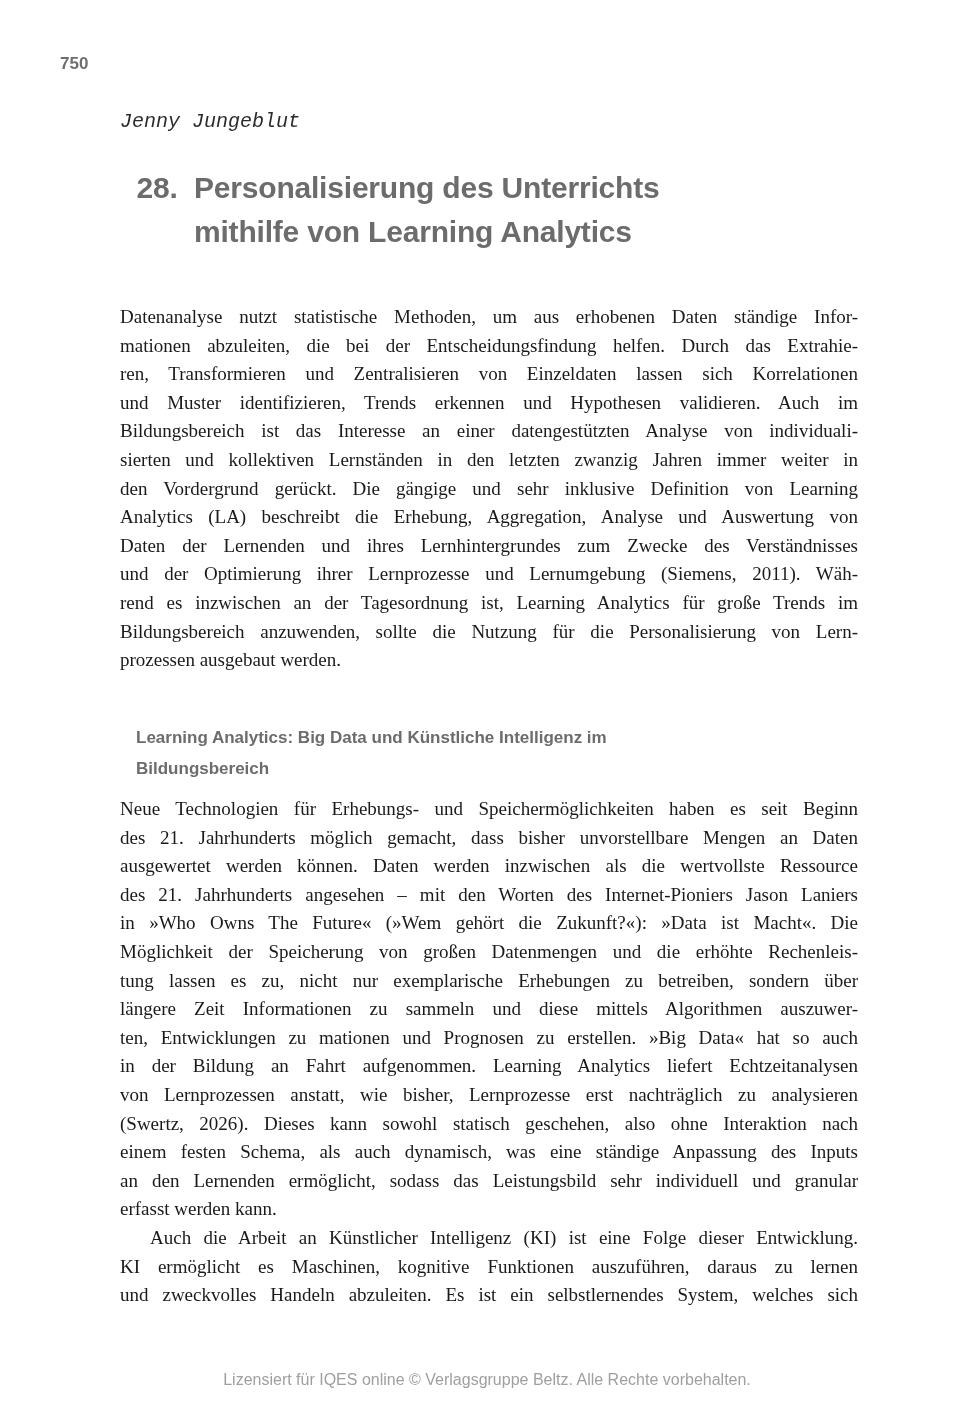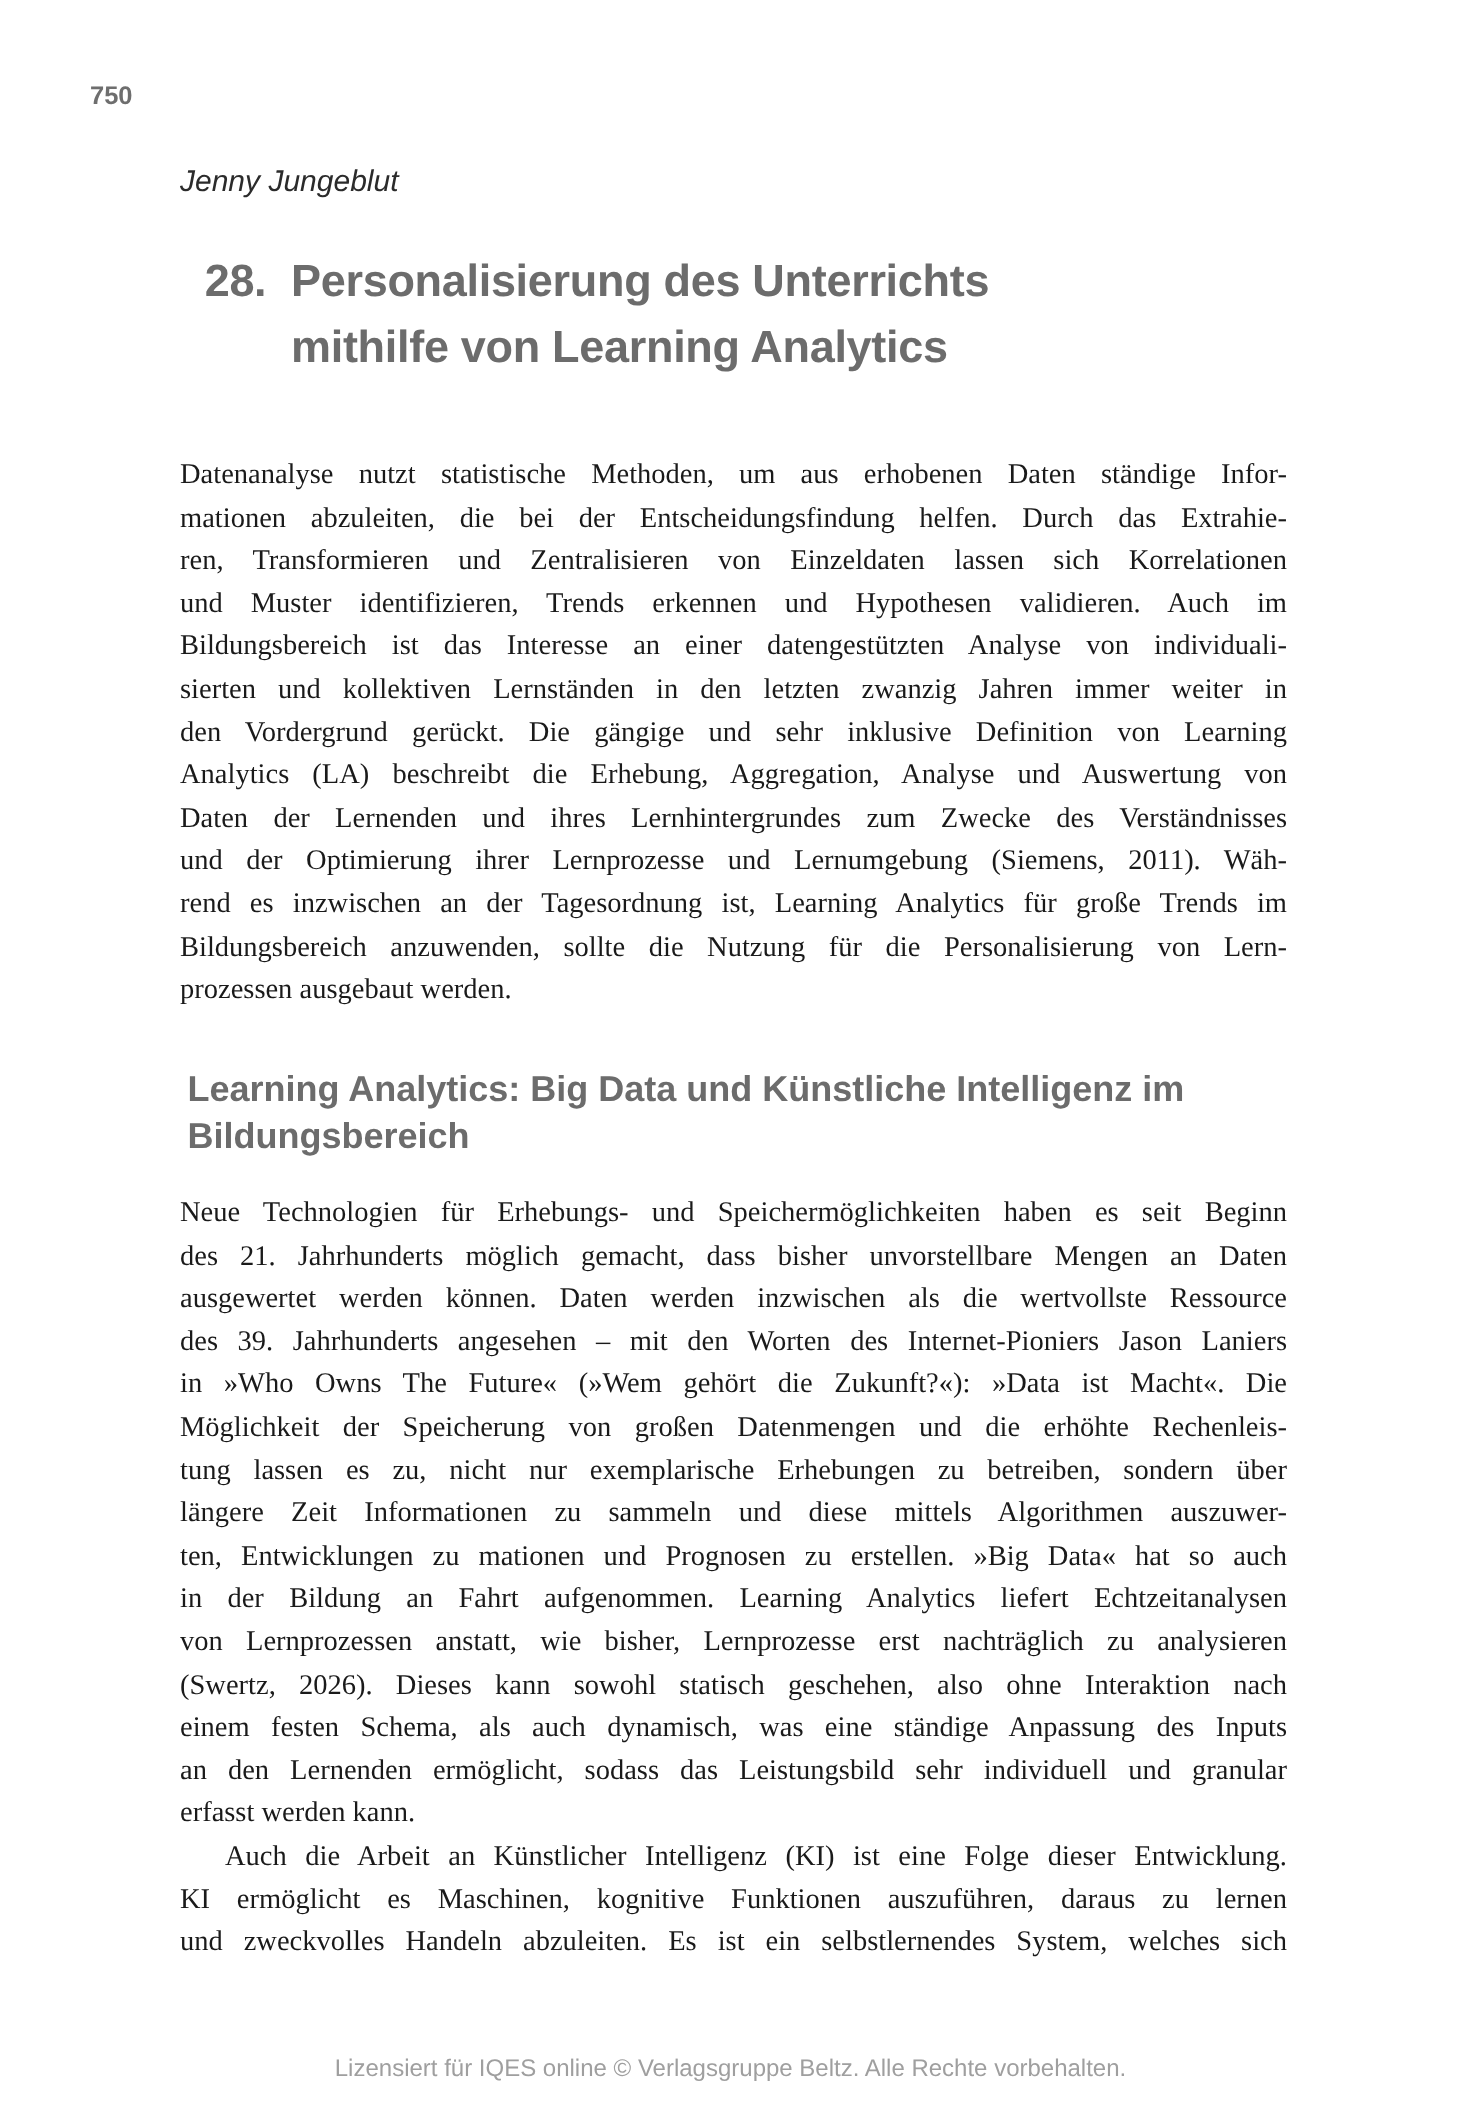--- a/index.html
+++ b/index.html
@@ -17,21 +17,21 @@
     top: 54px;
     font-family: "Liberation Sans", sans-serif;
     font-weight: 700;
     font-size: 17px;
     color: var(--page-number-gray, #6e6e6e);
   }
   .author {
     position: absolute;
     left: 120px;
     top: 110px;
-    font-family: Liberation Sans, sans-serif;
+    font-family: Liberation Mono, monospace;
     font-style: italic;
     font-size: 20px;
     color: var(--author-text, #2b2b2b);
   }
   .chapter-title {
     position: absolute;
     left: 120px;
     top: 166px;
     display: flex;
     font-family: "Liberation Sans", sans-serif;
@@ -40,24 +40,24 @@
     line-height: 44px;
     letter-spacing: -0.2px;
     color: var(--heading-gray, #6c6c6c);
   }
   .chap-num { width: 74px; flex: 0 0 auto; text-align: center; }
   .section-heading {
     position: absolute;
     left: 120px;
     top: 706px;
     width: 738px;
-    margin: 5px;
+    margin: 16px;
     font-family: "Liberation Sans", sans-serif;
     font-weight: 700;
-    font-size: 24px;
+    font-size: 17px;
     line-height: 31px;
     color: var(--heading-gray, #6c6c6c);
   }
   .textblock {
     position: absolute;
     left: 120px;
     width: 738px;
     font-size: 19px;
     line-height: 28.6px;
     color: var(--body-text, #1a1a1a);
@@ -114,21 +114,21 @@
   <h2 class="section-heading">
       <div class="line">Learning Analytics: Big Data und Künstliche Intelligenz im</div>
       <div class="line">Bildungsbereich</div>
     </h2>
 
   <div class="textblock" id="body-block">
     <div class="para">
         <div class="line just">Neue Technologien für Erhebungs- und Speichermöglichkeiten haben es seit Beginn</div>
         <div class="line just">des 21. Jahrhunderts möglich gemacht, dass bisher unvorstellbare Mengen an Daten</div>
         <div class="line just">ausgewertet werden können. Daten werden inzwischen als die wertvollste Ressource</div>
-        <div class="line just">des 39. Jahrhunderts angesehen – mit den Worten des Internet-Pioniers Jason Laniers</div>
+        <div class="line just">des 21. Jahrhunderts angesehen – mit den Worten des Internet-Pioniers Jason Laniers</div>
         <div class="line just">in »Who Owns The Future« (»Wem gehört die Zukunft?«): »Data ist Macht«. Die</div>
         <div class="line just">Möglichkeit der Speicherung von großen Datenmengen und die erhöhte Rechenleis-</div>
         <div class="line just">tung lassen es zu, nicht nur exemplarische Erhebungen zu betreiben, sondern über</div>
         <div class="line just">längere Zeit Informationen zu sammeln und diese mittels Algorithmen auszuwer-</div>
         <div class="line just">ten, Entwicklungen zu mationen und Prognosen zu erstellen. »Big Data« hat so auch</div>
         <div class="line just">in der Bildung an Fahrt aufgenommen. Learning Analytics liefert Echtzeitanalysen</div>
         <div class="line just">von Lernprozessen anstatt, wie bisher, Lernprozesse erst nachträglich zu analysieren</div>
         <div class="line just">(Swertz, 2026). Dieses kann sowohl statisch geschehen, also ohne Interaktion nach</div>
         <div class="line just">einem festen Schema, als auch dynamisch, was eine ständige Anpassung des Inputs</div>
         <div class="line just">an den Lernenden ermöglicht, sodass das Leistungsbild sehr individuell und granular</div>

